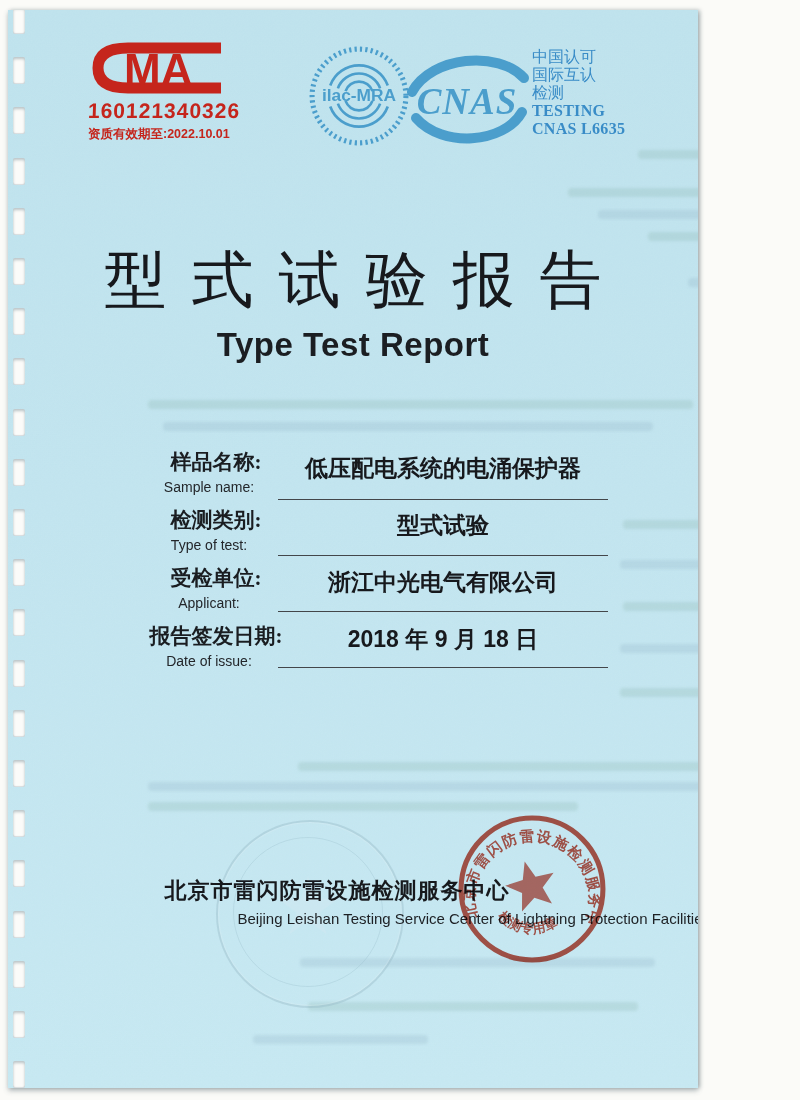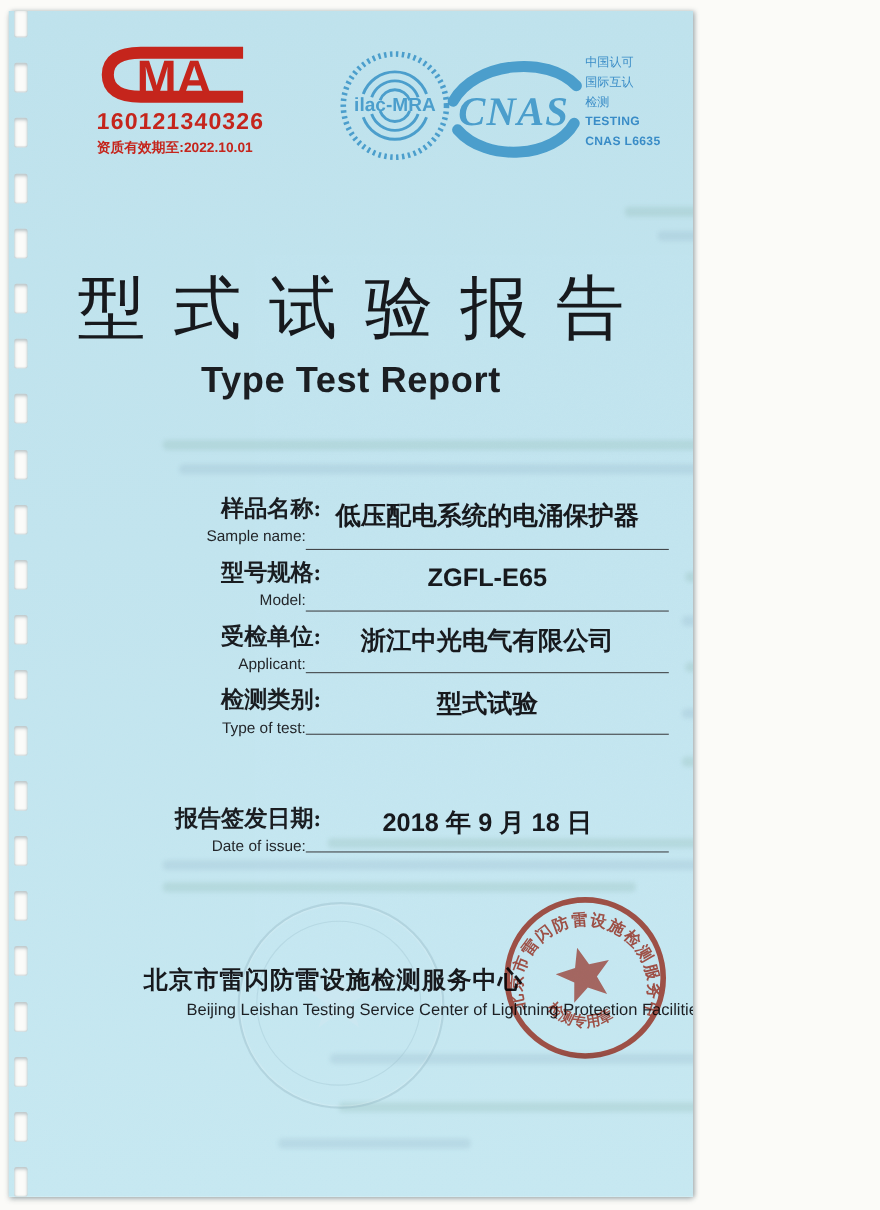--- a/index.html
+++ b/index.html
@@ -1,37 +1,37 @@
 <!DOCTYPE html>
 <html><head>
 <meta charset="utf-8">
 <style>
   html,body{margin:0;padding:0;width:800px;height:1100px;overflow:hidden;
     background:#fbfbf8;font-family:"Liberation Sans",sans-serif;}
   .scan{position:relative;width:800px;height:1100px;}
-  .page{position:absolute;left:8px;top:10px;width:622px;height:1078px;overflow:hidden;
+  .page{position:absolute;left:8px;top:10px;width:690px;height:1078px;overflow:hidden;
     background:linear-gradient(180deg,#bce1ec 0%,#bfe3ee 45%,#c4e7f1 100%);
     box-shadow:2px 0 4px rgba(60,80,90,.35),0 3px 5px rgba(60,80,90,.3);}
   .texture{position:absolute;left:0;top:0;width:100%;height:100%;opacity:.55;pointer-events:none;}
   .hole{position:absolute;left:5px;width:12px;height:27px;background:#fbfbf9;border-radius:2px;
     box-shadow:inset 0 2px 3px rgba(90,115,125,.4),inset 0 -1px 1px rgba(90,115,125,.2);}
   .ghost{position:absolute;height:9px;border-radius:4px;filter:blur(1.8px);}
 
   
   .cma{position:absolute;left:80px;top:30px;width:160px;color:#c5251c;}
   .cma svg{display:block;}
   .cma-number{font-weight:700;font-size:21px;letter-spacing:1px;margin-top:3px;
     font-family:"Liberation Sans",sans-serif;transform:skewX(-2deg);}
   .cma-validity{font-weight:700;font-size:12.5px;margin-top:3px;letter-spacing:0;
     font-family:"Liberation Sans",sans-serif;}
 
   
   .bluestamp{position:absolute;opacity:.9;}
   .accr{position:absolute;left:524px;top:38px;color:#2e85c4;line-height:18px;
-    font-size:11px;opacity:.92;}
+    font-size:16px;opacity:.92;font-family:Liberation Serif, serif;}
   .accr .b{font-weight:700;letter-spacing:.3px;}
 
   .serial{position:absolute;left:0;top:155px;width:100%;text-align:center;padding-left:178px;
     box-sizing:border-box;font-size:22px;font-weight:700;color:#15181c;
     font-family:"Liberation Serif","DejaVu Serif",serif;white-space:nowrap;}
   .serial .lab{margin-right:10px;font-family:"Liberation Sans",sans-serif;}
 
   .title-zh{position:absolute;left:0;top:228px;width:100%;text-align:center;
     font-family:"Liberation Serif","DejaVu Serif",serif;font-weight:400;
     font-size:62px;color:#17191d;}
@@ -40,21 +40,21 @@
     font-weight:700;font-size:33px;color:#1b1e22;letter-spacing:.5px;}
 
   
   .fields{position:absolute;left:132px;top:438px;width:470px;height:290px;}
   .frow{position:absolute;left:0;width:470px;}
   .frow:nth-child(1){top:0;height:52px;}
   .frow:nth-child(2){top:58px;height:50px;}
   .frow:nth-child(3){top:116px;height:48px;}
   .frow:nth-child(4){top:174px;height:46px;}
   .frow:nth-child(5){top:248px;height:45px;margin-top:34px;}
-  .flab{position:absolute;left:0;top:0;width:152px;text-align:right;}
+  .flab{position:absolute;left:0;top:0;width:152px;text-align:center;}
   .flab .zh{font-family:"Liberation Serif","DejaVu Serif",serif;font-weight:700;
     font-size:21px;color:#1a1d21;white-space:nowrap;}
   .flab .en{font-size:14px;color:#23262a;margin-top:3px;padding-right:14px;white-space:nowrap;}
   .fval{position:absolute;left:138px;top:0;width:330px;height:100%;
     border-bottom:1.6px solid #43464a;display:flex;align-items:center;justify-content:center;
     padding-bottom:10px;box-sizing:border-box;
     font-weight:700;font-size:23px;color:#17191d;white-space:nowrap;}
 
   
   .issuer-zh{position:absolute;left:0;top:866px;width:100%;text-align:center;
@@ -179,38 +179,31 @@
     <div class="fields">
       <div class="frow">
         <div class="flab">
             <div class="zh">样品名称:</div>
           <div class="en">Sample name:</div>
           </div>
         <div class="fval">低压配电系统的电涌保护器</div>
       </div>
       <div class="frow">
         <div class="flab">
-            <div class="zh">型号规格:</div>
-          <div class="en">Model:</div>
-          </div>
-        <div class="fval">ZGFL-E65</div>
+            <div class="zh">检测类别:</div>
+          <div class="en">Type of test:</div>
+          </div>
+        <div class="fval">型式试验</div>
       </div>
       <div class="frow">
         <div class="flab">
             <div class="zh">受检单位:</div>
           <div class="en">Applicant:</div>
           </div>
         <div class="fval">浙江中光电气有限公司</div>
-      </div>
-      <div class="frow">
-        <div class="flab">
-            <div class="zh">检测类别:</div>
-          <div class="en">Type of test:</div>
-          </div>
-        <div class="fval">型式试验</div>
       </div>
       <div class="frow">
         <div class="flab">
             <div class="zh">报告签发日期:</div>
           <div class="en">Date of issue:</div>
           </div>
         <div class="fval">2018 年 9 月 18 日</div>
       </div>
     </div>
 

